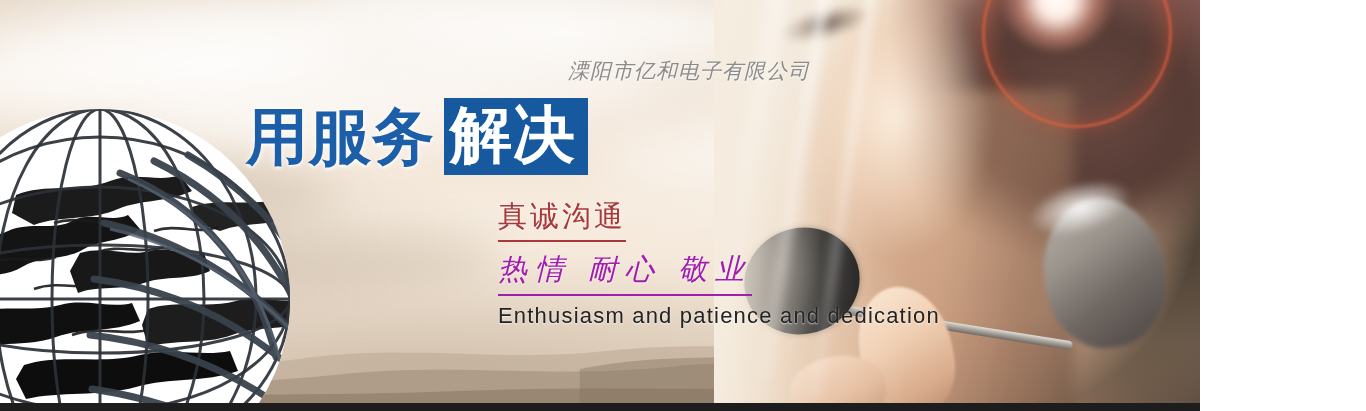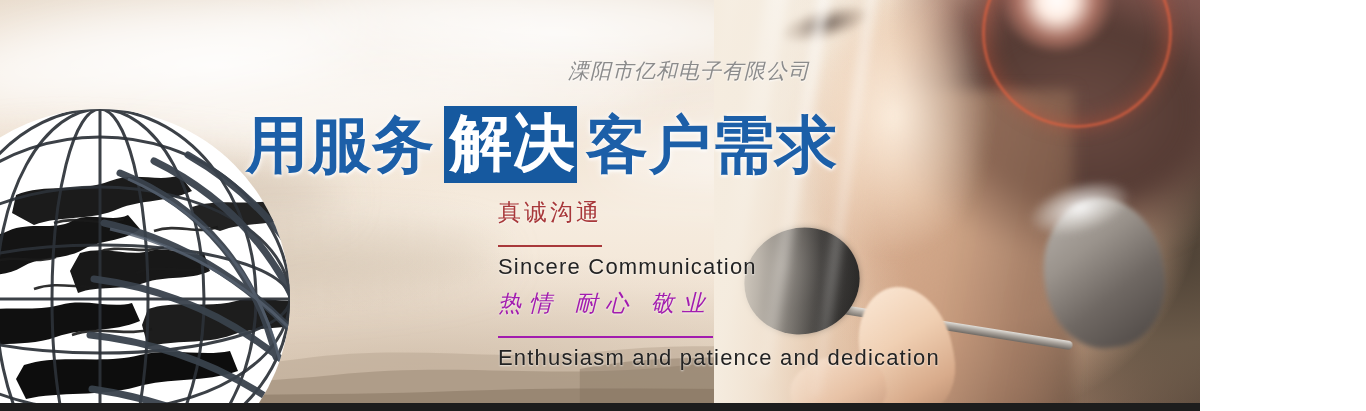--- a/index.html
+++ b/index.html
@@ -218,40 +218,40 @@
     line-height:1;
     letter-spacing:1px;
     white-space:nowrap;
     color:#1c5fa8;
     text-shadow:0 0 6px rgba(255,255,255,.9), 0 2px 3px rgba(255,255,255,.7);
   }
   .headline .hl-plain { padding:0 2px; }
   .headline .hl-mark {
     background:#16599f;
     color:#ffffff;
-    padding:6px 1px 9px 6px;
-    margin:8px 7px;
+    padding:6px 12px 9px 6px;
+    margin:0 7px;
     text-shadow:none;
     line-height:1;
     display:inline-block;
     text-align:center;
   }
 
   .slogan { position:absolute; left:498px; top:200px; }
 
   .slogan-row { margin-bottom:11px; }
 
   .sl-cn {
-    font-size:23px;
+    font-size:29px;
     font-weight:normal;
     letter-spacing:3px;
     line-height:1.12;
     display:inline-block;
     border-bottom:2px solid currentColor;
-    padding-bottom:19px;
+    padding-bottom:8px;
     white-space:nowrap;
     text-shadow:0 1px 2px rgba(255,255,255,.7);
   }
   .sl-cn.red   { color:#a8383a; }
   .sl-cn.dark  { color:#a21caf; letter-spacing:8px;font-style:italic; }
 
   .sl-en {
     margin-top:7px;
     font-size:22px;
     letter-spacing:1.2px;
@@ -375,28 +375,26 @@
     <div class="photo-fade"></div>
   </div>
 
   <div class="copy">
 
     <div class="company">溧阳市亿和电子有限公司</div>
 
     <div class="headline">
       <span class="hl-plain">用服务</span>
       <span class="hl-mark">解决</span>
-      <span class="hl-plain">客户需求</span>
     </div>
 
     <div class="slogan">
 
       <div class="slogan-row">
         <div class="sl-cn red">真诚沟通</div>
-        <div class="sl-en">Sincere Communication</div>
       </div>
 
       <div class="slogan-row">
         <div class="sl-cn dark">热情  耐心  敬业</div>
         <div class="sl-en">Enthusiasm and patience and dedication</div>
       </div>
 
     </div>
   </div>
 

